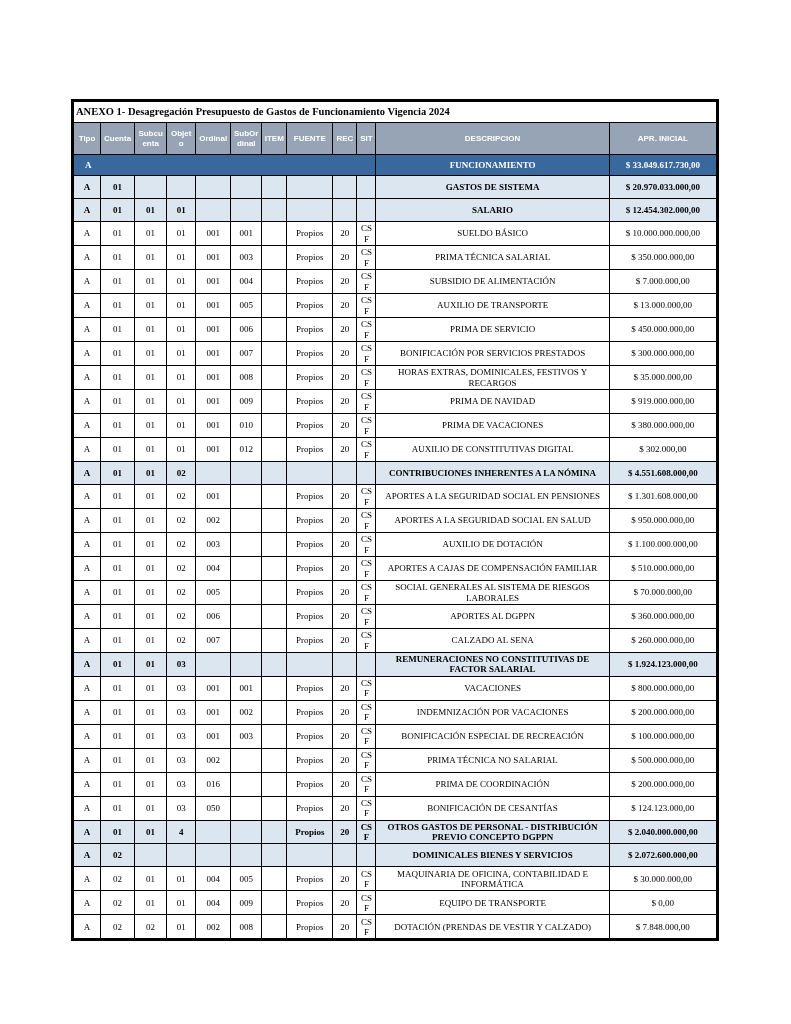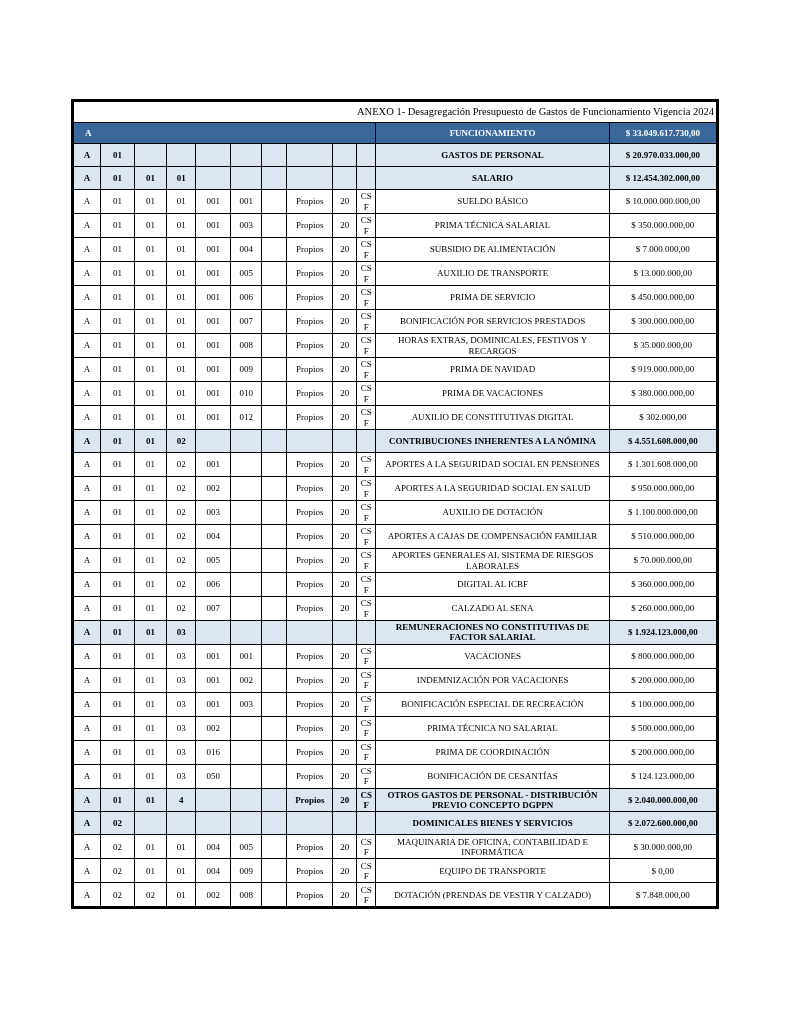--- a/index.html
+++ b/index.html
@@ -30,23 +30,23 @@
     padding: 1px 2px;
     overflow: hidden;
     text-align: center;
     vertical-align: middle;
     color: #000;
     overflow-wrap: anywhere;
   }
   tr.title-row td {
     height: 18px;
     font-size: 10.5px;
-    font-weight: normal;
+    font-weight: bold;
     background: #ffffff;
-    text-align: right;
+    text-align: left;
     font-family: "Liberation Serif", serif;
   }
   tr.header-row th {
     background: var(--header-bg, #96a4b6);
     color: #ffffff;
     font-family: "Liberation Sans", sans-serif;
     font-weight: bold;
     font-size: 8px;
     height: 29px;
   }
@@ -87,39 +87,53 @@
         <col style="width: 46px;">
         <col style="width: 24px;">
         <col style="width: 19px;">
         <col style="width: 233px;">
         <col style="width: 108px;">
       </colgroup>
     <thead>
       <tr class="title-row">
         <td colspan="12">ANEXO 1- Desagregación Presupuesto de Gastos de Funcionamiento Vigencia 2024</td>
       </tr>
+      <tr class="header-row" id="header-row">
+          <th>Tipo</th>
+          <th>Cuenta</th>
+          <th>Subcuenta</th>
+          <th>Objeto</th>
+          <th>Ordinal</th>
+          <th>SubOrdinal</th>
+          <th>ITEM</th>
+          <th>FUENTE</th>
+          <th>REC</th>
+          <th>SIT</th>
+          <th>DESCRIPCION</th>
+          <th>APR. INICIAL</th>
+        </tr>
     </thead>
     <tbody id="table-body">
         <tr class="row-total">
           <td colspan="10" class="lead">A</td>
           <td class="desc">FUNCIONAMIENTO</td>
           <td class="apr">$ 33.049.617.730,00</td>
         </tr>
         <tr class="row-group">
           <td>A</td>
           <td>01</td>
           <td></td>
           <td></td>
           <td></td>
           <td></td>
           <td></td>
           <td></td>
           <td></td>
           <td></td>
-          <td class="desc">GASTOS DE PERSONAL</td>
+          <td class="desc">GASTOS DE SISTEMA</td>
           <td class="apr">$ 20.970.033.000,00</td>
         </tr>
         <tr class="row-group">
           <td>A</td>
           <td>01</td>
           <td>01</td>
           <td>01</td>
           <td></td>
           <td></td>
           <td></td>
@@ -343,35 +357,35 @@
           <td>A</td>
           <td>01</td>
           <td>01</td>
           <td>02</td>
           <td>005</td>
           <td></td>
           <td></td>
           <td>Propios</td>
           <td>20</td>
           <td>CSF</td>
-          <td class="desc">APORTES GENERALES AL SISTEMA DE RIESGOS LABORALES</td>
+          <td class="desc">SOCIAL GENERALES AL SISTEMA DE RIESGOS LABORALES</td>
           <td class="apr">$ 70.000.000,00</td>
         </tr>
         <tr class="row-detail">
           <td>A</td>
           <td>01</td>
           <td>01</td>
           <td>02</td>
           <td>006</td>
           <td></td>
           <td></td>
           <td>Propios</td>
           <td>20</td>
           <td>CSF</td>
-          <td class="desc">DIGITAL AL ICBF</td>
+          <td class="desc">APORTES AL DGPPN</td>
           <td class="apr">$ 360.000.000,00</td>
         </tr>
         <tr class="row-detail">
           <td>A</td>
           <td>01</td>
           <td>01</td>
           <td>02</td>
           <td>007</td>
           <td></td>
           <td></td>

